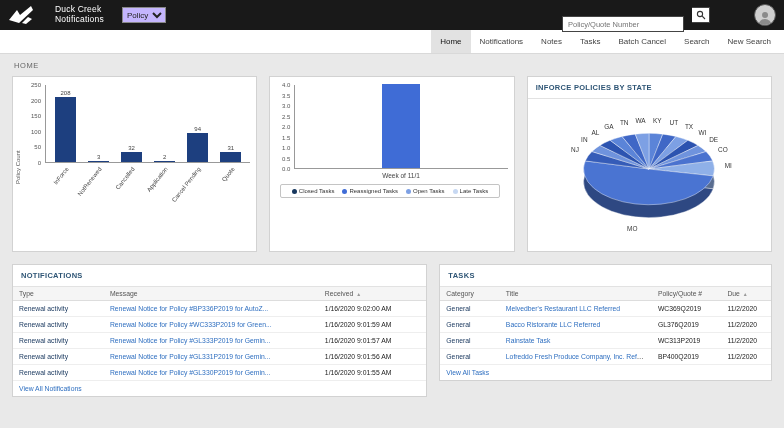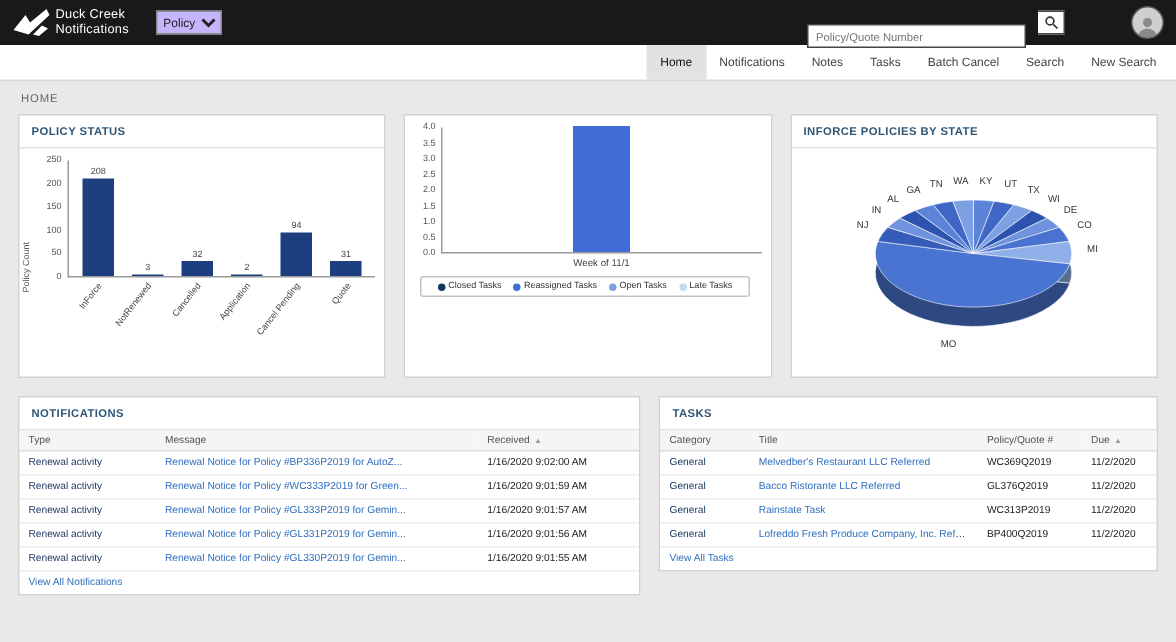--- a/index.html
+++ b/index.html
@@ -1,24 +1,24 @@
 <!DOCTYPE html>
 <html><head>
 <meta charset="utf-8">
 <style>
   * { margin:0; padding:0; box-sizing:border-box; }
   html,body { width:784px; height:428px; overflow:hidden; }
   body { font-family:"Liberation Sans", sans-serif; background:#e9e9e9; position:relative; }
 
   
   .topbar { height:30px; background:#191919; display:flex; align-items:center; padding:0 8px; gap:8px; }
-  .brand { display:flex; align-items:center; gap:3px; }
+  .brand { display:flex; align-items:center; gap:21px; }
   .brand-text { color:#fff; font-size:8.5px; line-height:1.15; letter-spacing:.2px; }
   .module-select { font-size:8px; height:16px; margin-left:10px; border:1px solid #888; background:#c4b5fd; color:#222; }
-  .search-input { margin-left:auto; width:146px; height:16px; font-size:7.5px; border:1px solid #444; padding:0 5px; background:#fff; color:#222;margin-top:18px; }
+  .search-input { margin-left:auto; width:122px; height:16px; font-size:7.5px; border:1px solid #444; padding:0 5px; background:#fff; color:#222;margin-top:18px; }
   .search-btn { width:18px; height:16px; background:#fff; border:1px solid #444; border-left:none; display:flex; align-items:center; justify-content:center; cursor:pointer; }
   .avatar { width:22px; height:22px; border-radius:50%; background:#cfcfcf; margin-left:36px; overflow:hidden; display:flex; align-items:flex-end; justify-content:center; border:1px solid #555; }
 
   
   .navbar { height:24px; background:#fff; border-bottom:1px solid #d9d9d9; display:flex; justify-content:flex-end; align-items:stretch; padding-right:4px; }
   .nav-item { padding:0 9px; display:flex; align-items:center; font-size:8px; color:#444; cursor:pointer; white-space:nowrap; }
   .nav-item.active { background:#e2e2e2; color:#111; }
 
   
   .breadcrumb { font-size:7.5px; color:#666; padding:7px 14px 6px; letter-spacing:.6px; }
@@ -120,21 +120,20 @@
       <div class="nav-item">Search</div>
       <div class="nav-item">New Search</div>
     </nav>
 
   <div class="breadcrumb">HOME</div>
 
   <main>
     <div class="row top-row">
 
       <section class="panel">
-        <div class="panel-h">POLICY STATUS</div>
         <div class="panel-b chart-body">
           <div class="ylab">Policy Count</div>
           <div class="chart-main">
             <div class="plot-wrap">
               <div class="yaxis" id="ps-yaxis">
                   <span class="ytick" style="bottom: -3px;">0</span>
                   <span class="ytick" style="bottom: 12.6px;">50</span>
                   <span class="ytick" style="bottom: 28.2px;">100</span>
                   <span class="ytick" style="bottom: 43.8px;">150</span>
                   <span class="ytick" style="bottom: 59.4px;">200</span>

